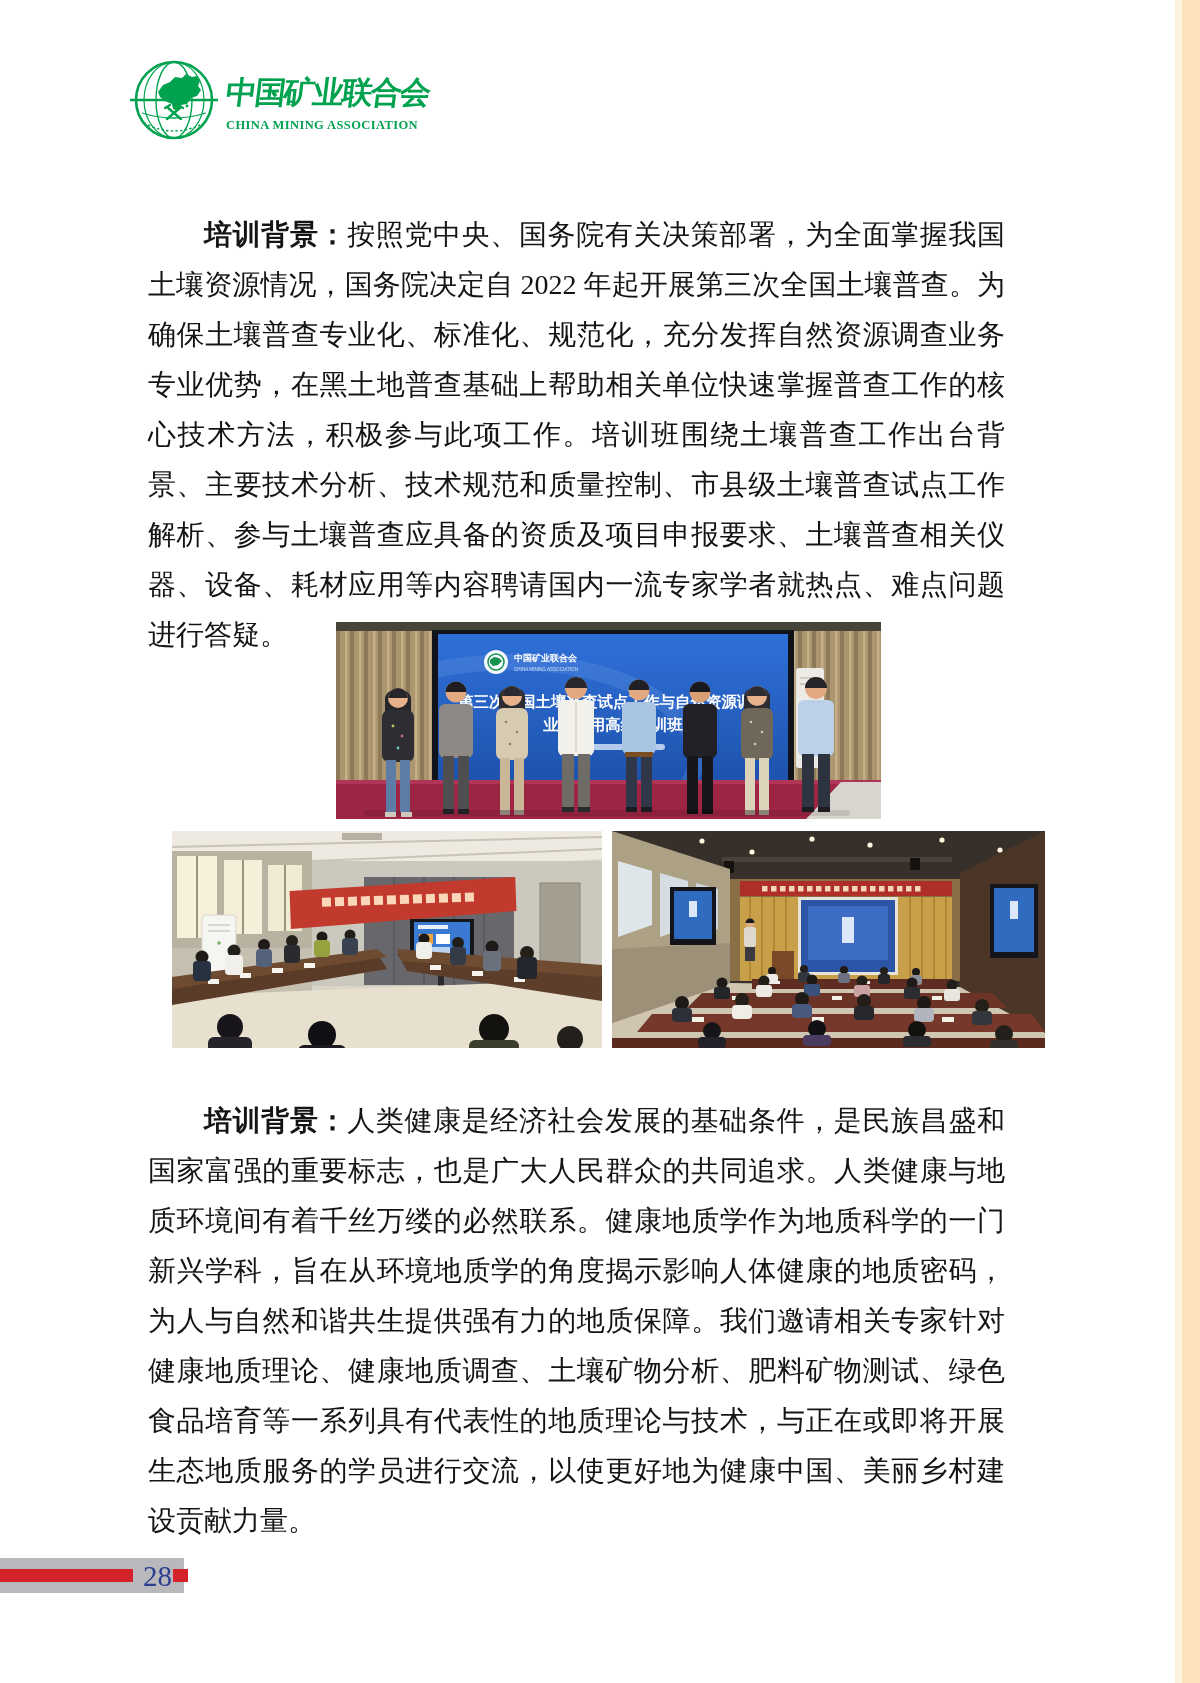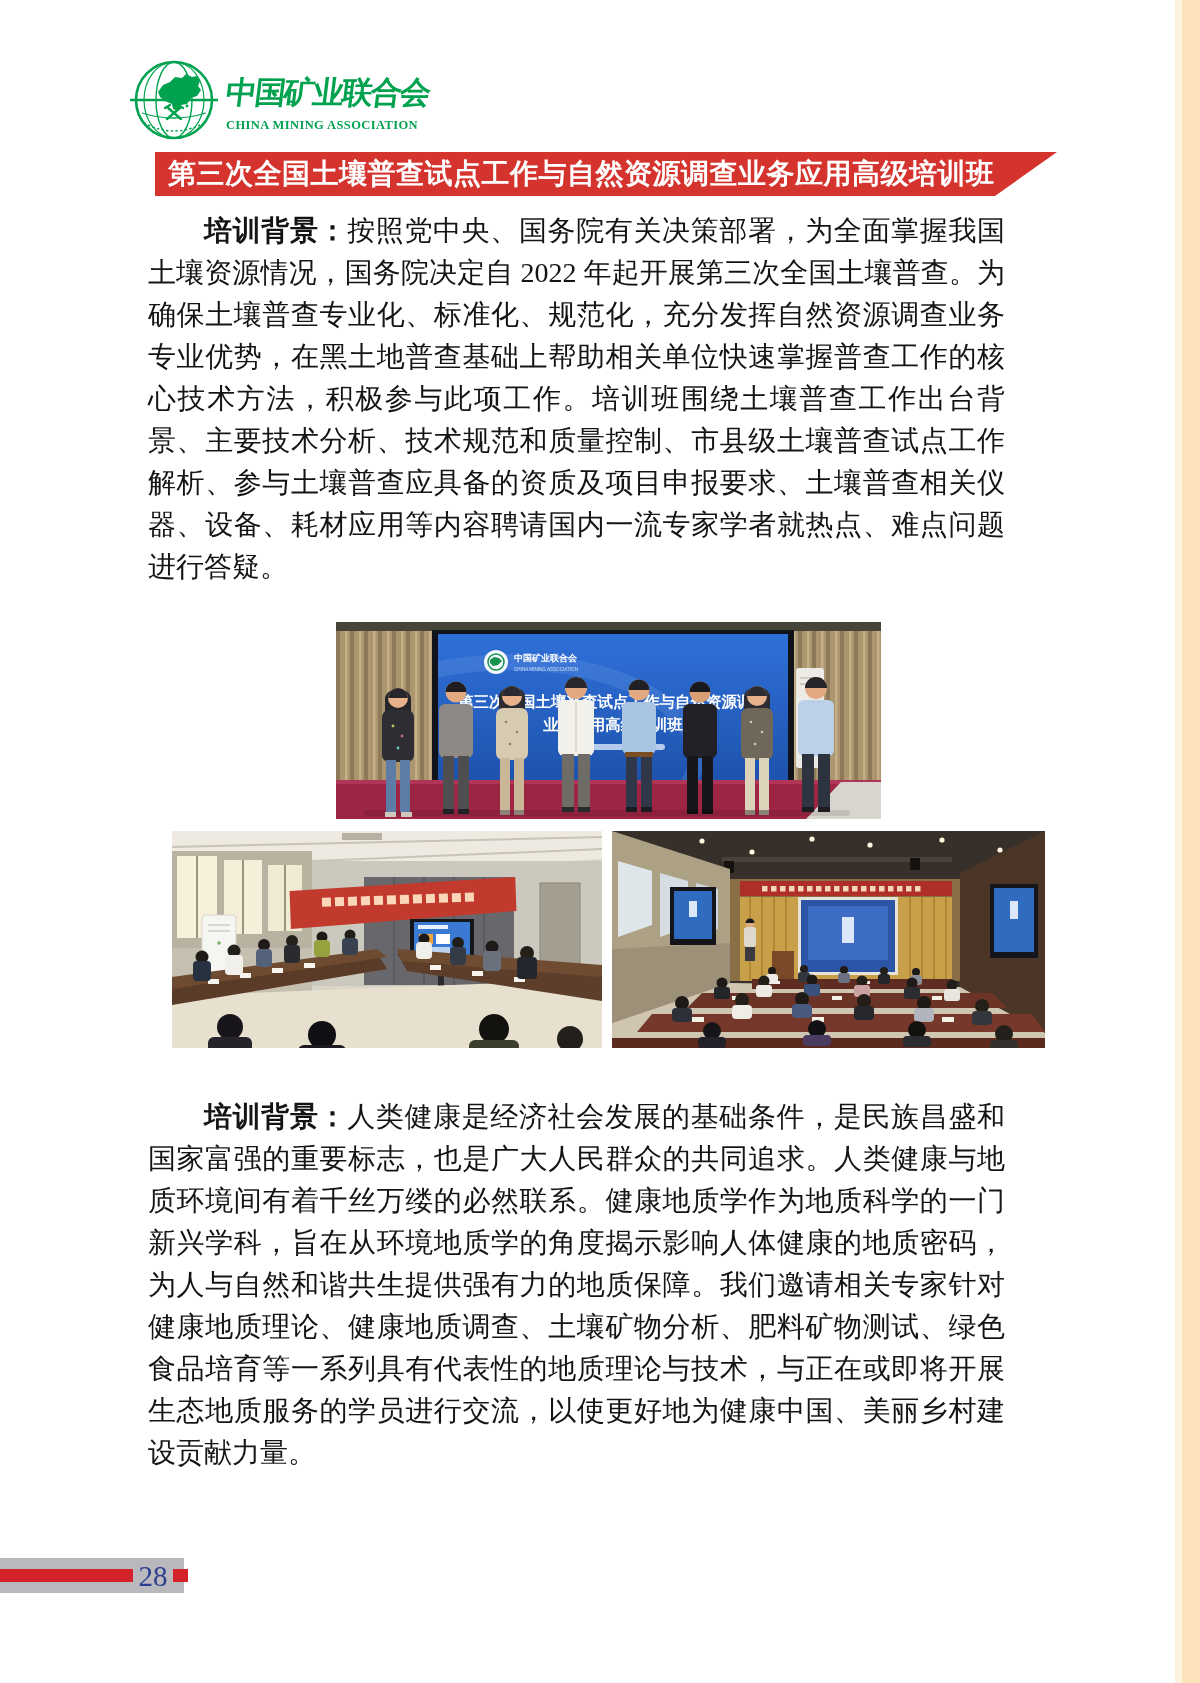--- a/index.html
+++ b/index.html
@@ -34,40 +34,40 @@
     clip-path:polygon(0 0,100% 0,calc(100% - 62px) 100%,0 100%);
   }
   .banner-2{
     top:1100px;width:792px;height:43px;line-height:43px;font-size:29px;
     clip-path:polygon(0 0,100% 0,calc(100% - 50px) 100%,0 100%);
   }
 
   
   .para{
     position:absolute;left:148px;width:857px;color:#141414;
-    font-size:28px;line-height:42px;text-align:justify;
+    font-size:28px;line-height:50px;text-align:justify;
   }
   .para p{margin:0;text-indent:2em;}
   .para .lead{font-family:"Liberation Sans",sans-serif;font-weight:bold;}
   .para-1{top:210px;}
   .para-2{top:1096px;}
 
   
   .photo{position:absolute;display:block;}
   .photo-1{left:336px;top:622px;width:545px;height:197px;}
   .photo-2{left:172px;top:831px;width:430px;height:217px;}
   .photo-3{left:612px;top:831px;width:433px;height:217px;}
   .photo svg{display:block;width:100%;height:100%;}
 
   
   .footer-bar{position:absolute;left:0;top:1558px;width:184px;height:35px;background:#b9b8bc;}
   .footer-red{position:absolute;left:0;top:1569px;width:133px;height:13px;background:#d5232c;}
   .footer-num{
     position:absolute;left:134px;top:1558px;width:38px;height:35px;line-height:36px;
-    text-align:center;font-size:29px;color:#2c3e8f;font-family:"Liberation Serif",serif;
+    text-align:right;font-size:29px;color:#2c3e8f;font-family:"Liberation Serif",serif;
   }
   .footer-sq{position:absolute;left:173px;top:1569px;width:15px;height:13px;background:#d5232c;}
 </style>
 </head>
 <body>
 
 <div class="page">
 
   <div class="side-stripe-light"></div>
   <div class="side-stripe"></div>
@@ -90,21 +90,20 @@
         <line x1="35" y1="52" x2="40" y2="49"></line>
         <line x1="48" y1="49" x2="53" y2="52"></line>
       </g>
     </svg>
     <div class="logo-text">
       <div class="logo-cn">中国矿业联合会</div>
       <div class="logo-en">CHINA MINING ASSOCIATION</div>
     </div>
   </div>
 
-  <div class="banner banner-1">第三次全国土壤普查试点工作与自然资源调查业务应用高级培训班</div>
 
   <div class="para para-1">
     <p>
       <span class="lead">培训背景：</span><span>按照党中央、国务院有关决策部署，为全面掌握我国土壤资源情况，国务院决定自 2022 年起开展第三次全国土壤普查。为确保土壤普查专业化、标准化、规范化，充分发挥自然资源调查业务专业优势，在黑土地普查基础上帮助相关单位快速掌握普查工作的核心技术方法，积极参与此项工作。培训班围绕土壤普查工作出台背景、主要技术分析、技术规范和质量控制、市县级土壤普查试点工作解析、参与土壤普查应具备的资质及项目申报要求、土壤普查相关仪器、设备、耗材应用等内容聘请国内一流专家学者就热点、难点问题进行答疑。</span>
     </p>
   </div>
 
   <div class="photo photo-1">
     <svg viewBox="0 0 545 197" preserveAspectRatio="none">
       <defs>

